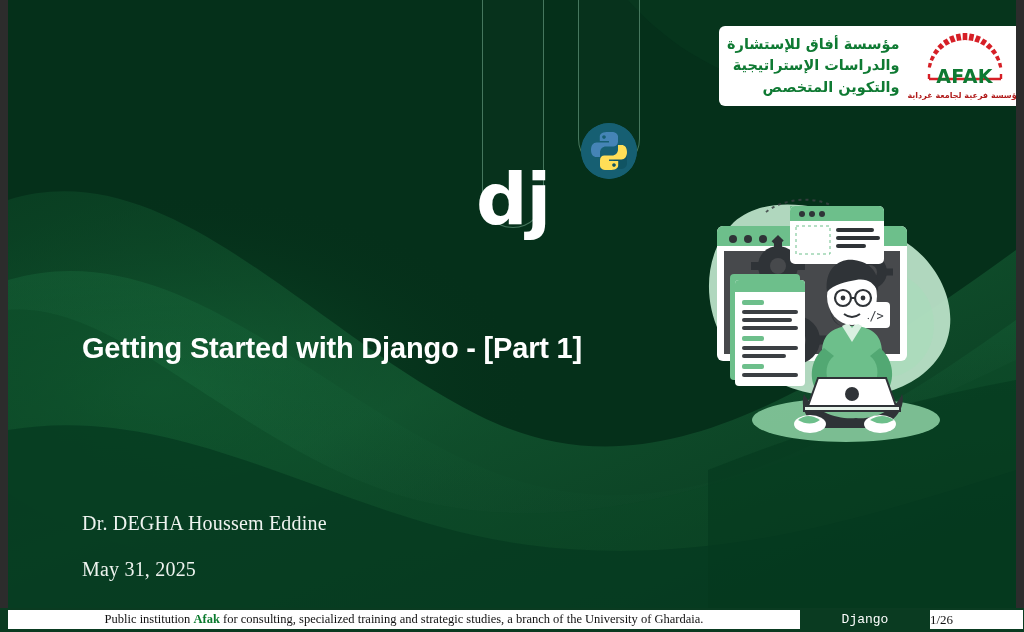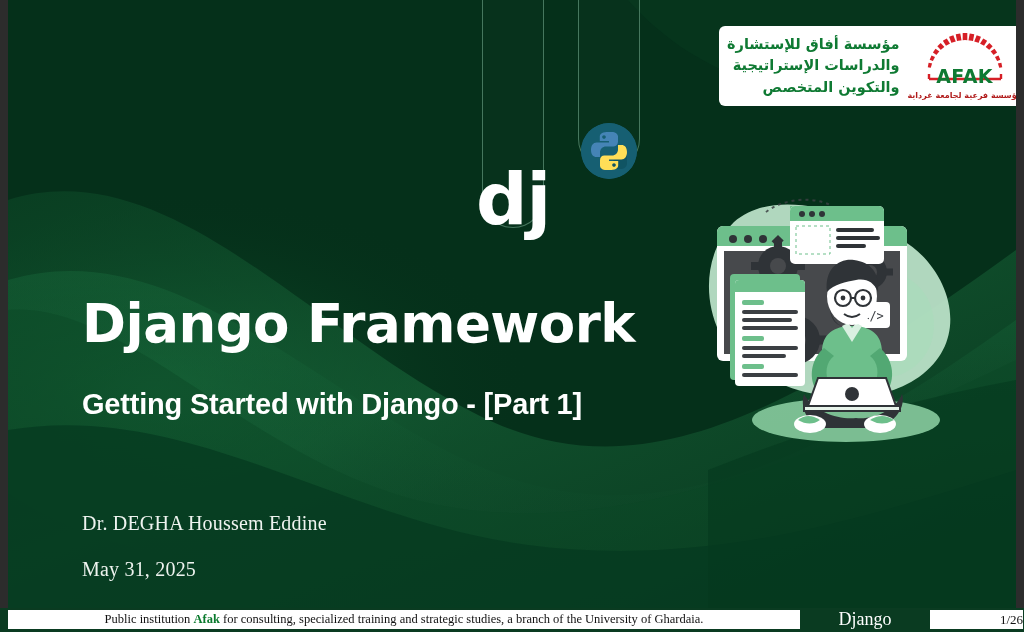--- a/index.html
+++ b/index.html
@@ -220,29 +220,29 @@
 
   .footer-mid {
     flex: 0 0 130px;
     background: #0a3b21;
     display: flex;
     align-items: center;
     justify-content: center;
   }
   .footer-mid span {
     color: #ffffff;
-    font-family: Liberation Serif, serif;
-    font-size: 18px;
+    font-family: Liberation Mono, monospace;
+    font-size: 13px;
   }
   .footer-page {
     flex: 1 1 auto;
     background: #ffffff;
     display: flex;
     align-items: center;
-    justify-content: flex-end;
+    justify-content: flex-start;
   }
   .footer-page span {
     color: #111111;
     font-family: "Liberation Serif", serif;
     font-size: 13px;
   }
 
   .edge-left  { position: absolute; left: 0;    top: 0; width: 8px;  height: 608px; background: #2c2c2c; }
   .edge-right { position: absolute; right: 0;   top: 0; width: 8px;  height: 608px; background: #2c2c2c; }
 </style>
@@ -457,21 +457,20 @@
           <g>
             <path d="M144 216 L212 216 L222 244 L134 244 Z" fill="#ffffff" stroke="#2f3337" stroke-width="2"></path>
             <circle cx="178" cy="232" r="7" fill="#2f3337"></circle>
             <path d="M130 244 L226 244 L226 249 L130 249 Z" fill="#e7f3ea" stroke="#2f3337" stroke-width="2"></path>
           </g>
         </g>
       </svg>
     </div>
 
     <div class="title-block">
-      <div class="slide-title">Django Framework</div>
       <div class="slide-subtitle">Getting Started with Django - [Part 1]</div>
     </div>
 
     <div class="meta-block">
       <div class="meta-line">Dr. DEGHA Houssem Eddine</div>
       <div class="meta-line">May 31, 2025</div>
     </div>
 
   </div>
 

